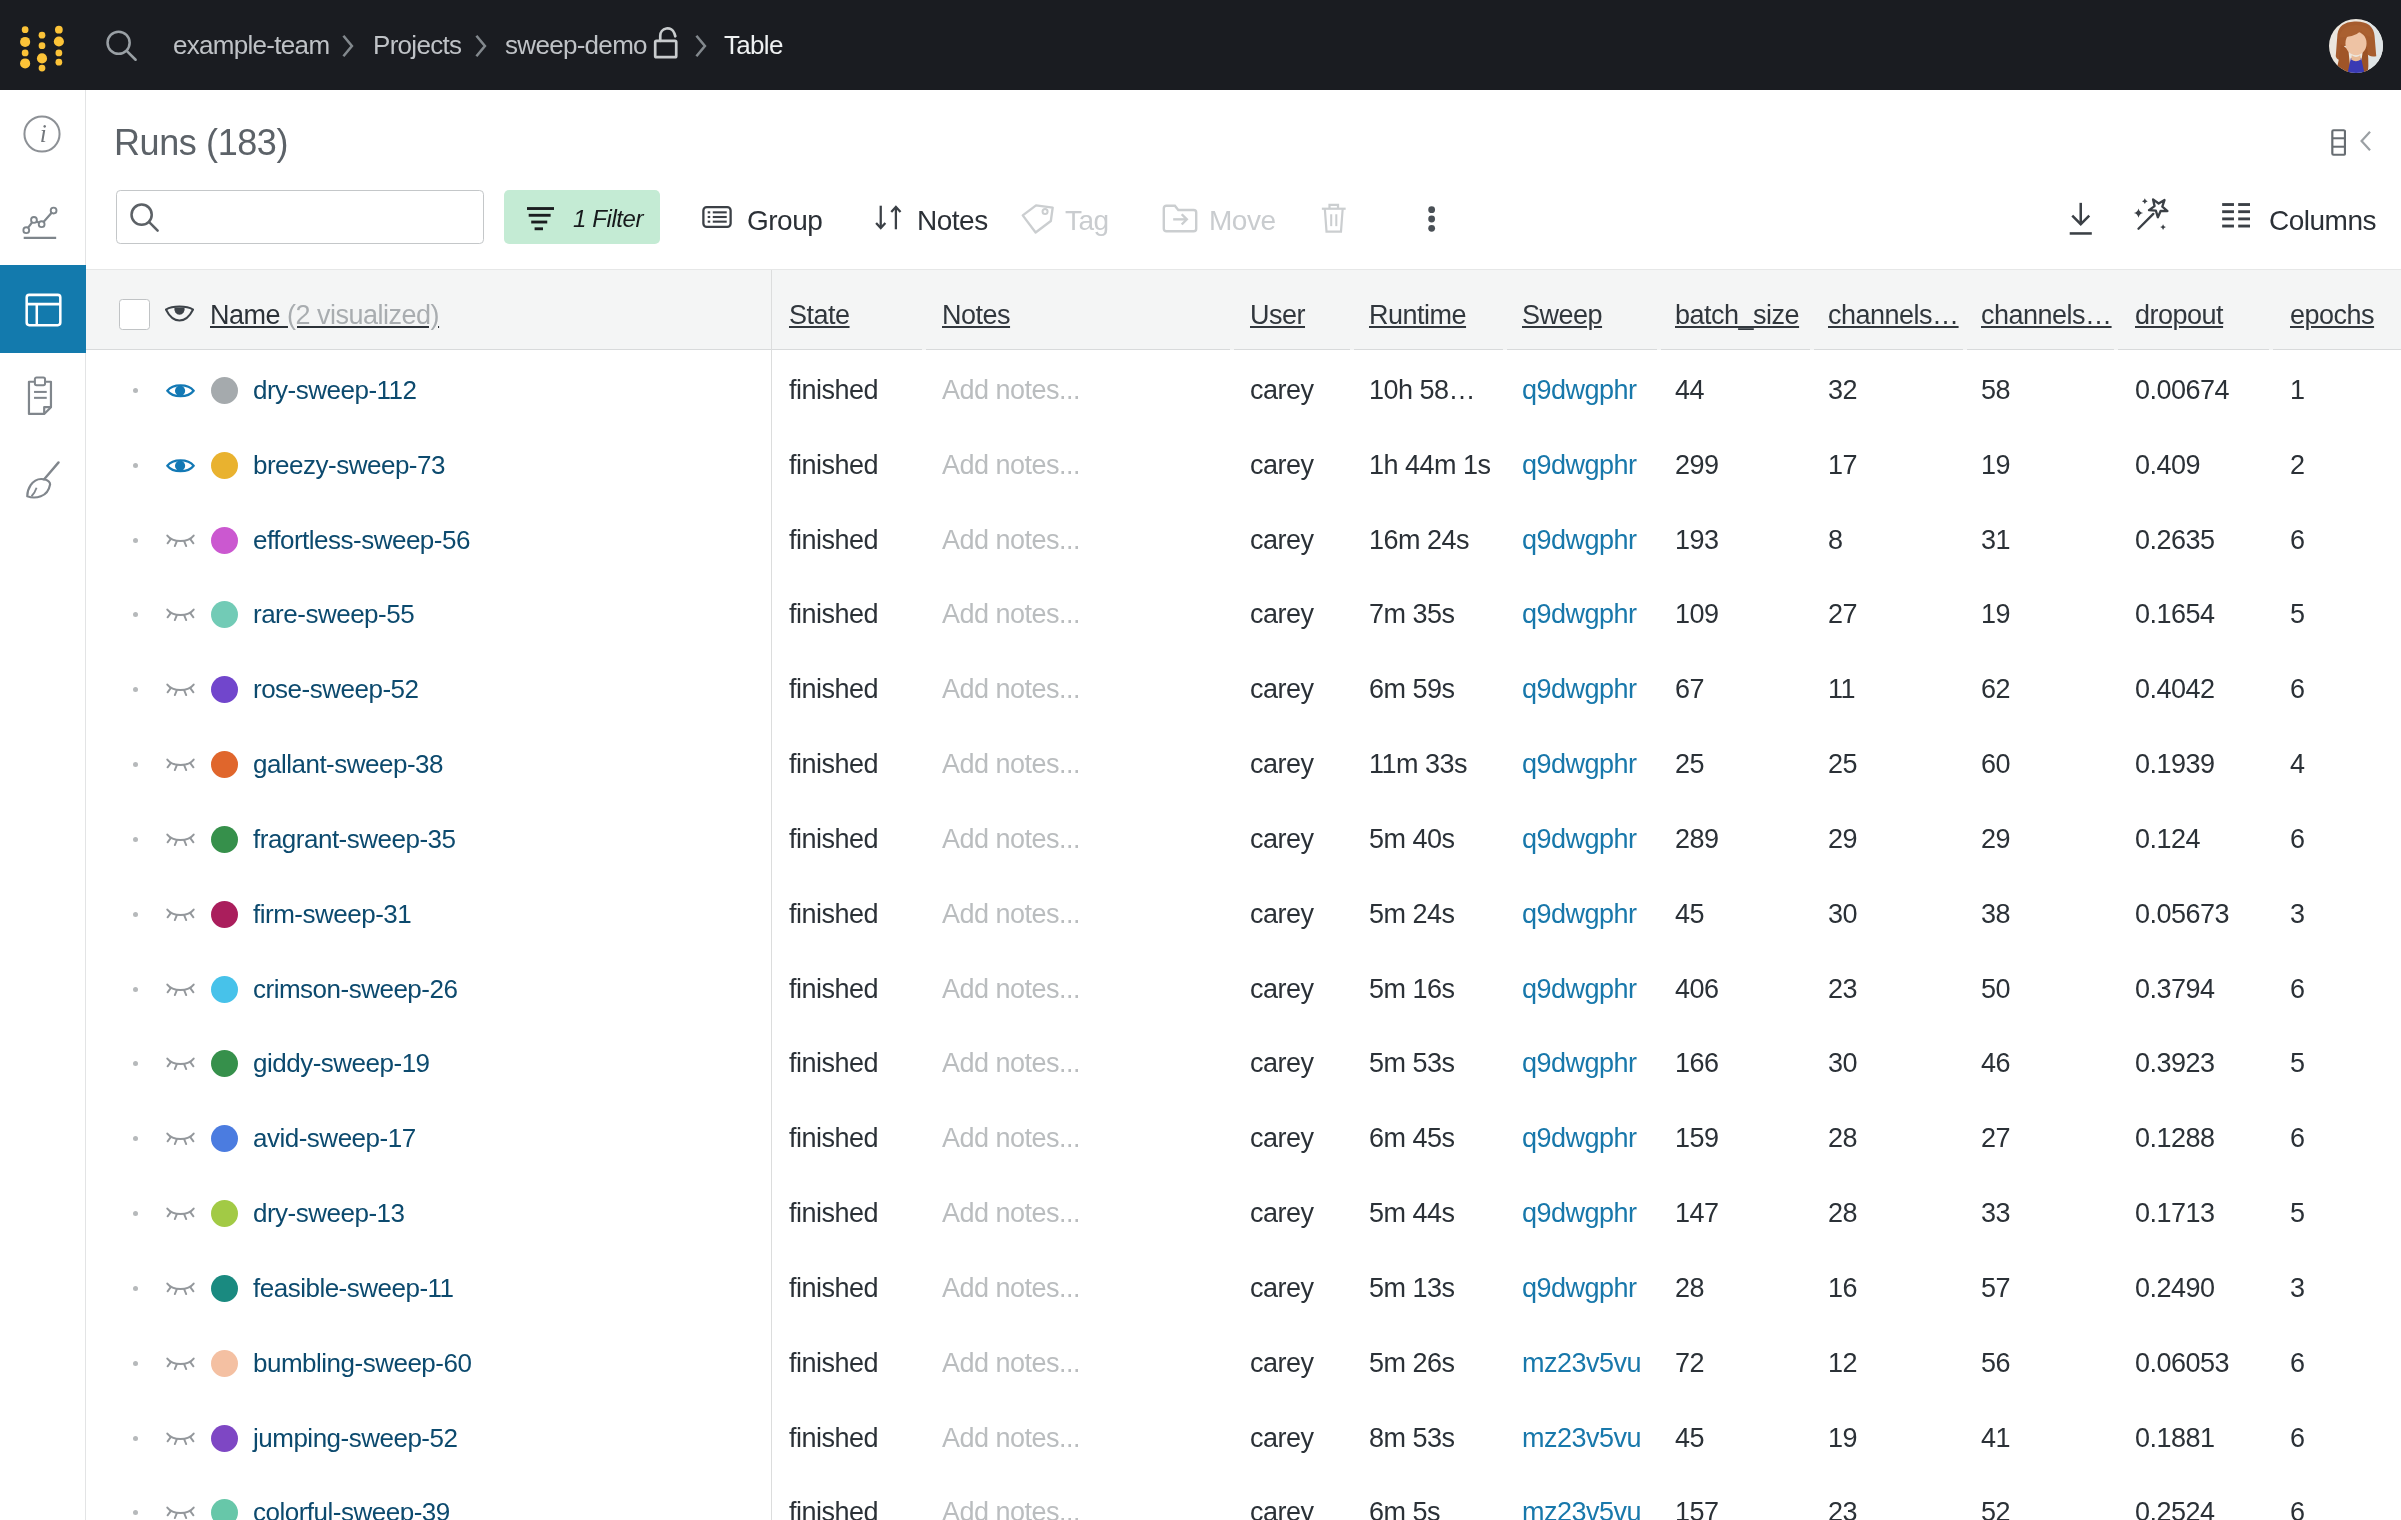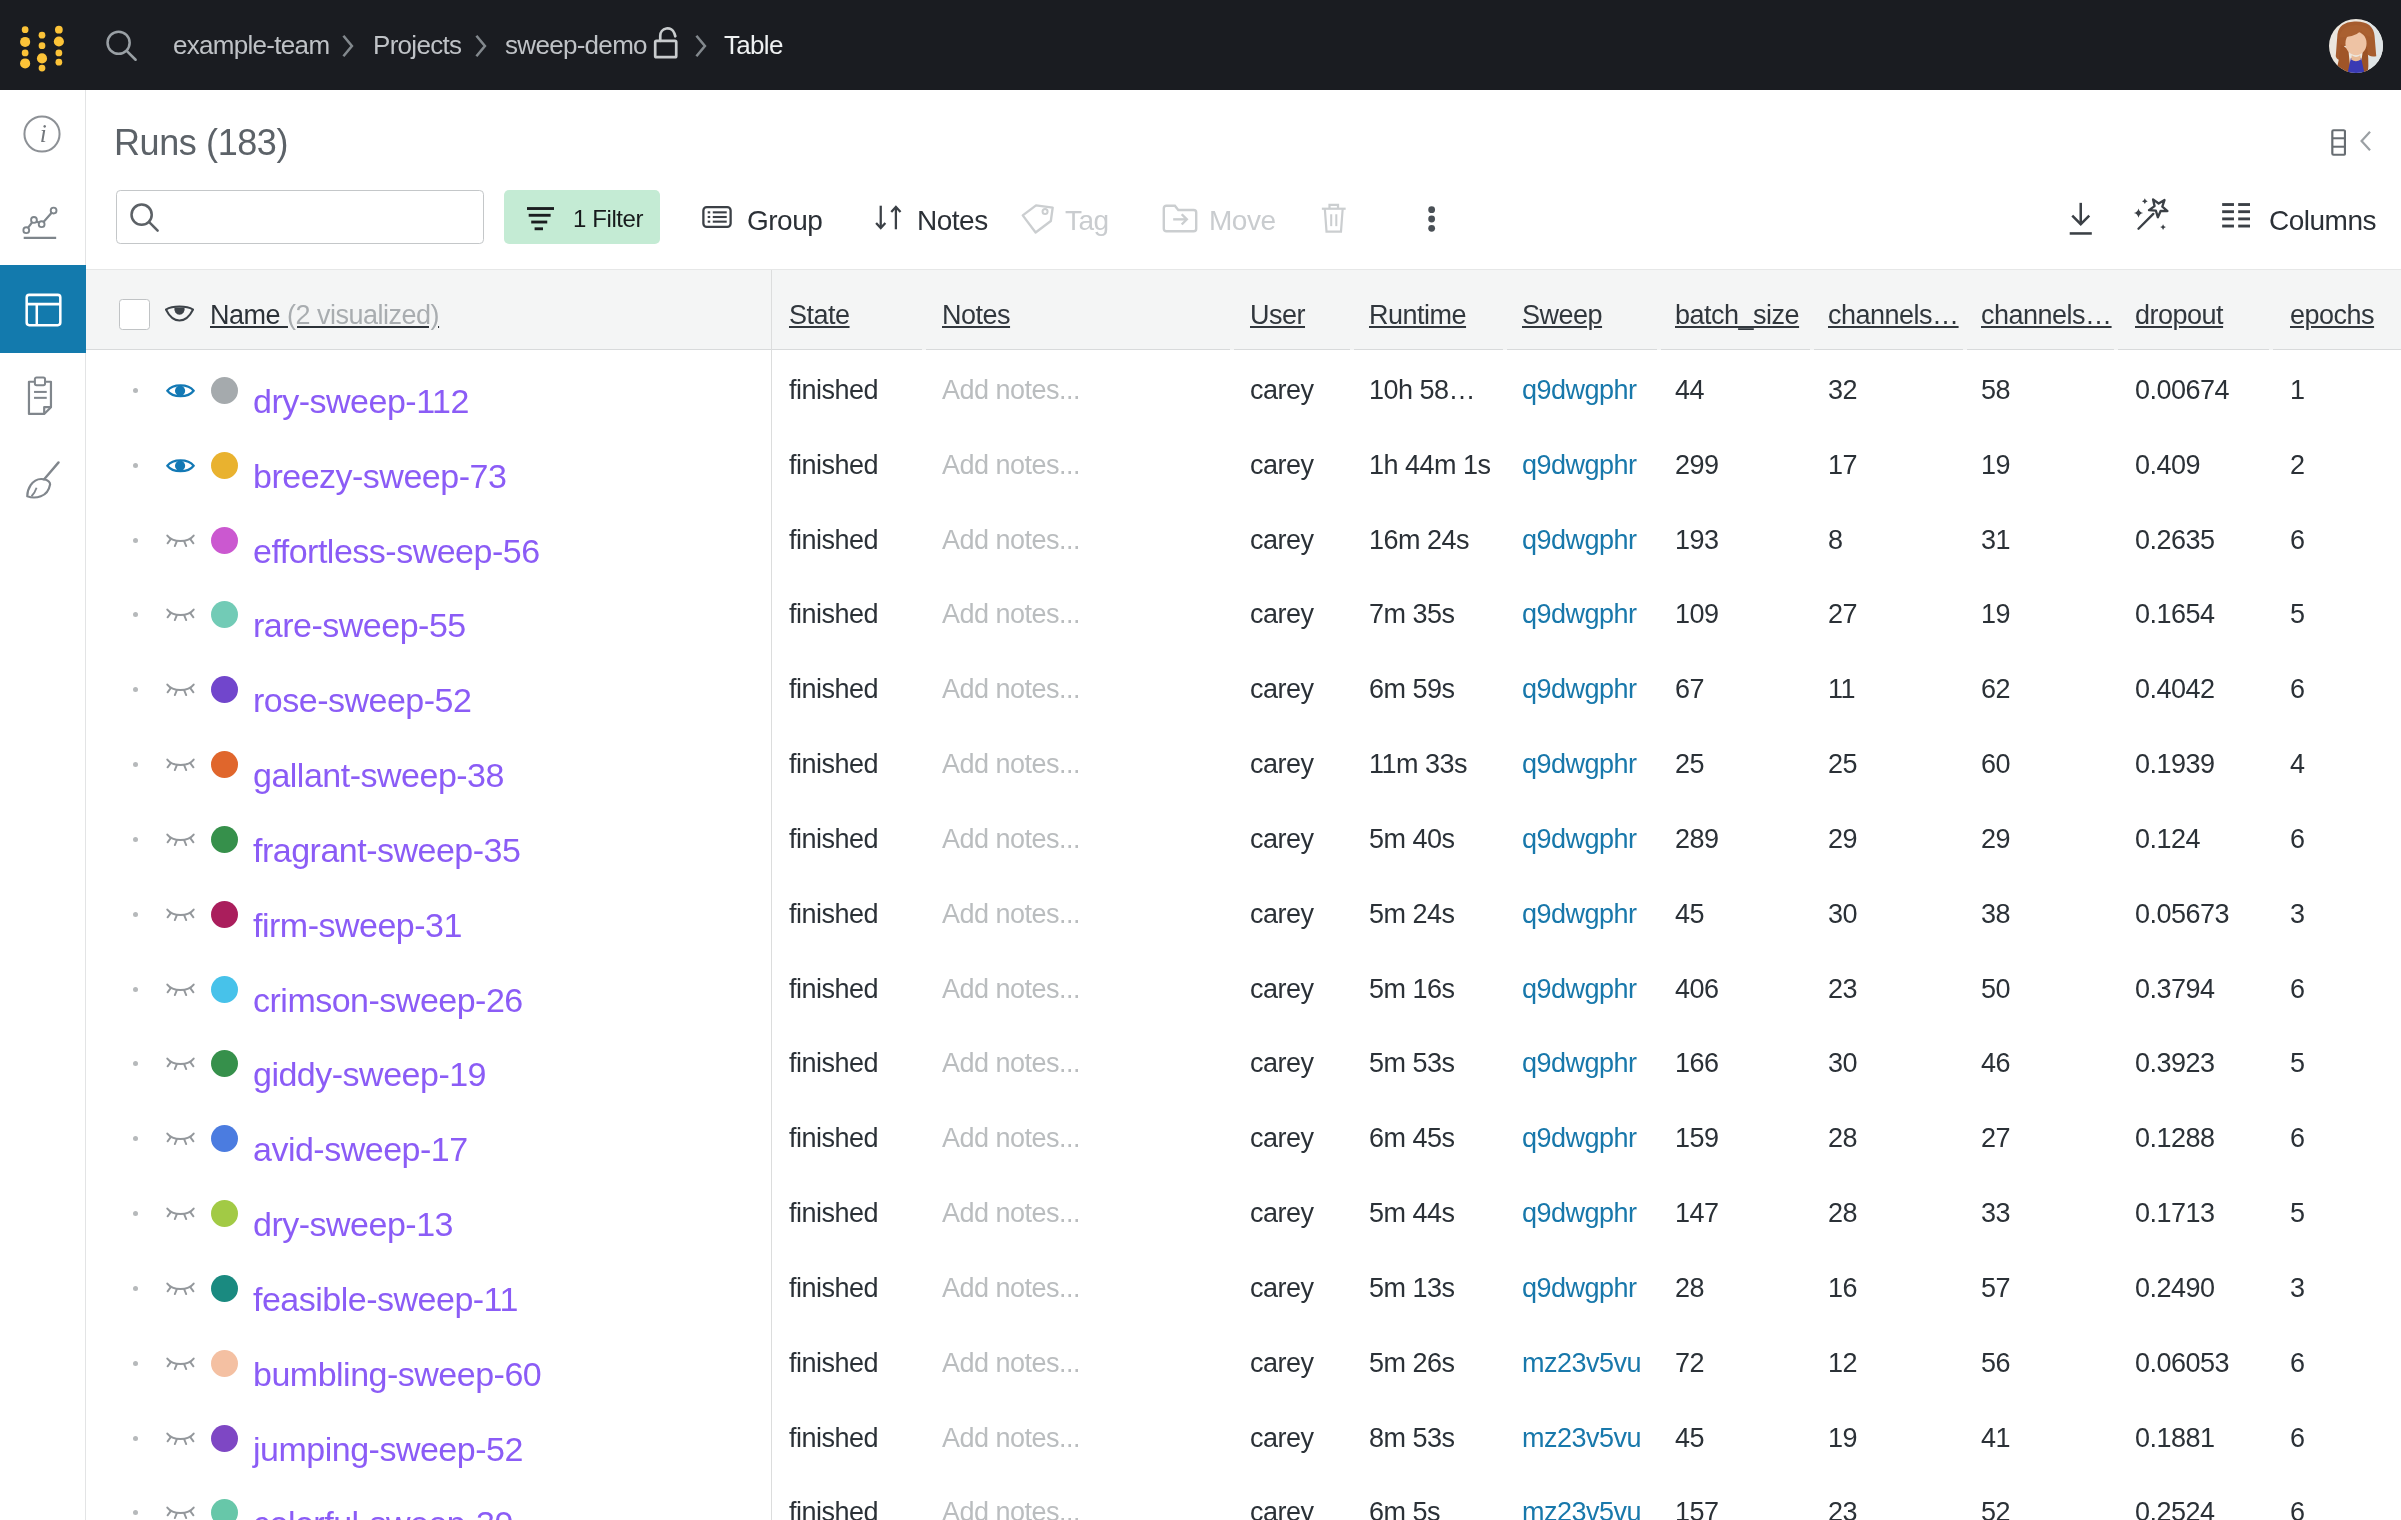--- a/index.html
+++ b/index.html
@@ -9,34 +9,34 @@
 #topbar { position:absolute; left:0; top:0; width:2401px; height:90px; background:#1a1c21; }
 .crumb { position:absolute; top:0; height:90px; line-height:90px; font-size:26px;
   letter-spacing:-0.7px; color:#bfc2c6; white-space:nowrap; }
 #sidebar { position:absolute; left:0; top:90px; width:86px; height:1430px;
   background:#fff; border-right:0.9px solid #e3e4e5; }
 #selblock { position:absolute; left:0; top:265px; width:86px; height:88px; background:#137aad; }
 #title { position:absolute; left:114px; top:122px; font-size:36px; color:#5c6268; letter-spacing:-0.4px; }
 #searchbox { position:absolute; left:116px; top:190px; width:368px; height:54px;
   border:1.7px solid #c4c7c9; border-radius:4.3px; background:#fff; }
 #filterbtn { position:absolute; left:504px; top:190px; width:156px; height:54px;
-  background:#c4ebd4; border-radius:5.1px; }
+  background:#c4ebd4; border-radius:5.1px;font-style:italic; }
 #filterbtn span { position:absolute; left:69px; top:14.5px; font-size:24px; letter-spacing:-0.4px; color:#171a1c; }
 .tbtxt { position:absolute; top:205px; font-size:28px; letter-spacing:-0.5px; color:#2b3036; white-space:nowrap; }
 .tbtxt.dis { color:#c9cccf; }
 #thead { position:absolute; left:86px; top:269px; width:2316px; height:81px;
   background:#f4f5f5; border-top:0.9px solid #e6e7e7; border-bottom:0.9px solid #d8dadb; }
 .hcell { position:absolute; top:279px; height:73px; line-height:73px; font-size:27px;
   letter-spacing:-0.5px; color:#31373d; white-space:nowrap;text-decoration:underline; }
 #namesep { position:absolute; left:771px; top:270px; width:0.9px; height:1251px; background:#dcdddd; }
 #checkbox { position:absolute; left:119px; top:299px; width:31px; height:31px;
   border:1.7px solid #c0c3c5; border-radius:3.4px; background:#fff; }
 .row { position:absolute; left:86px; width:2316px; height:75px; }
-.rname { position:absolute; left:167px; top:11px; height:75px; line-height:75px;
-  font-size:34px; letter-spacing:-0.5px; color:#8b5cf6; white-space:nowrap; }
+.rname { position:absolute; left:167px; top:0; height:75px; line-height:75px;
+  font-size:26px; letter-spacing:-0.5px; color:#0c4a6e; white-space:nowrap; }
 .dot { position:absolute; left:125px; top:24px; width:27px; height:27px; border-radius:50%; }
 .bullet { position:absolute; left:47px; top:35px; width:5.1px; height:5.1px; border-radius:50%; background:#b6b9bb; }
 .cell { position:absolute; top:0; height:75px; line-height:75px; font-size:27px;
   letter-spacing:-0.5px; color:#2b3137; white-space:nowrap; }
 .notes { color:#babdbf; }
 .link { color:#1878ab; }
 .eyew { position:absolute; left:80px; top:25px; }
 </style>
 </head>
 <body>

